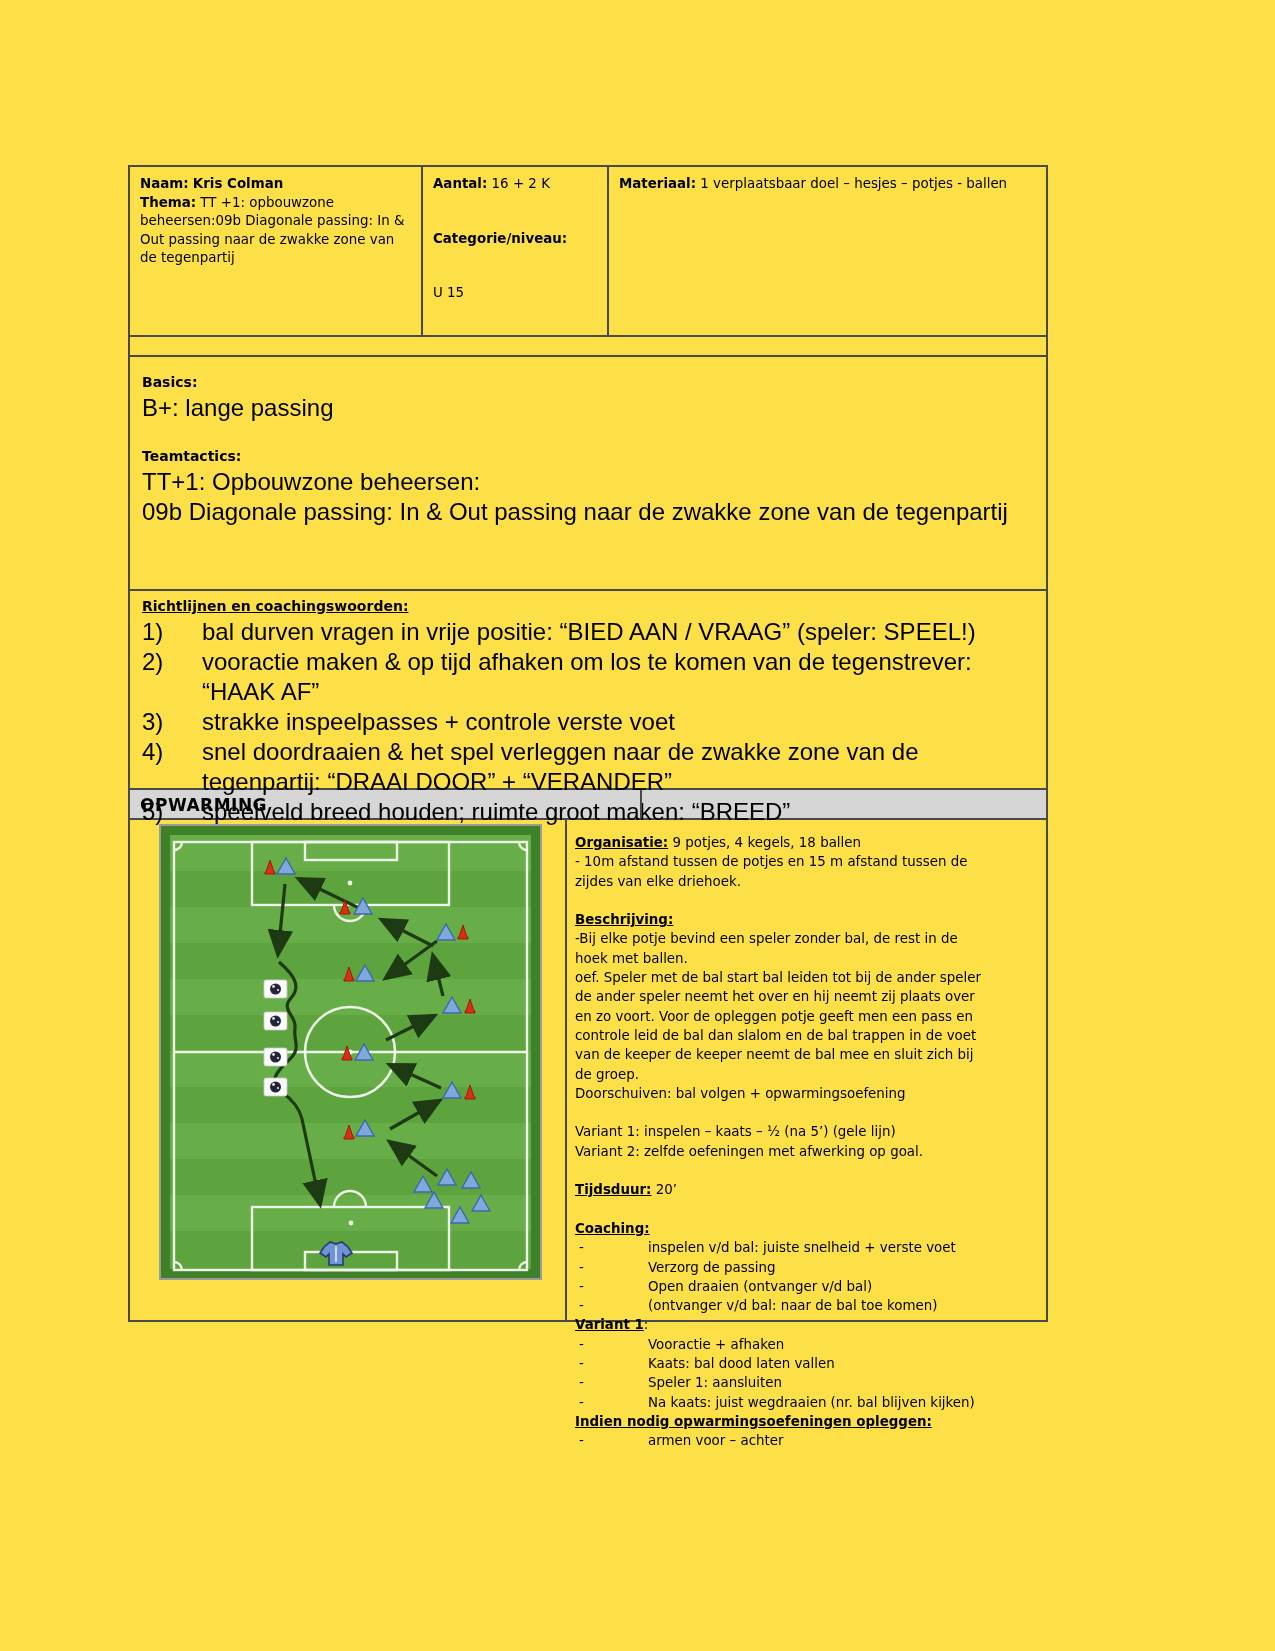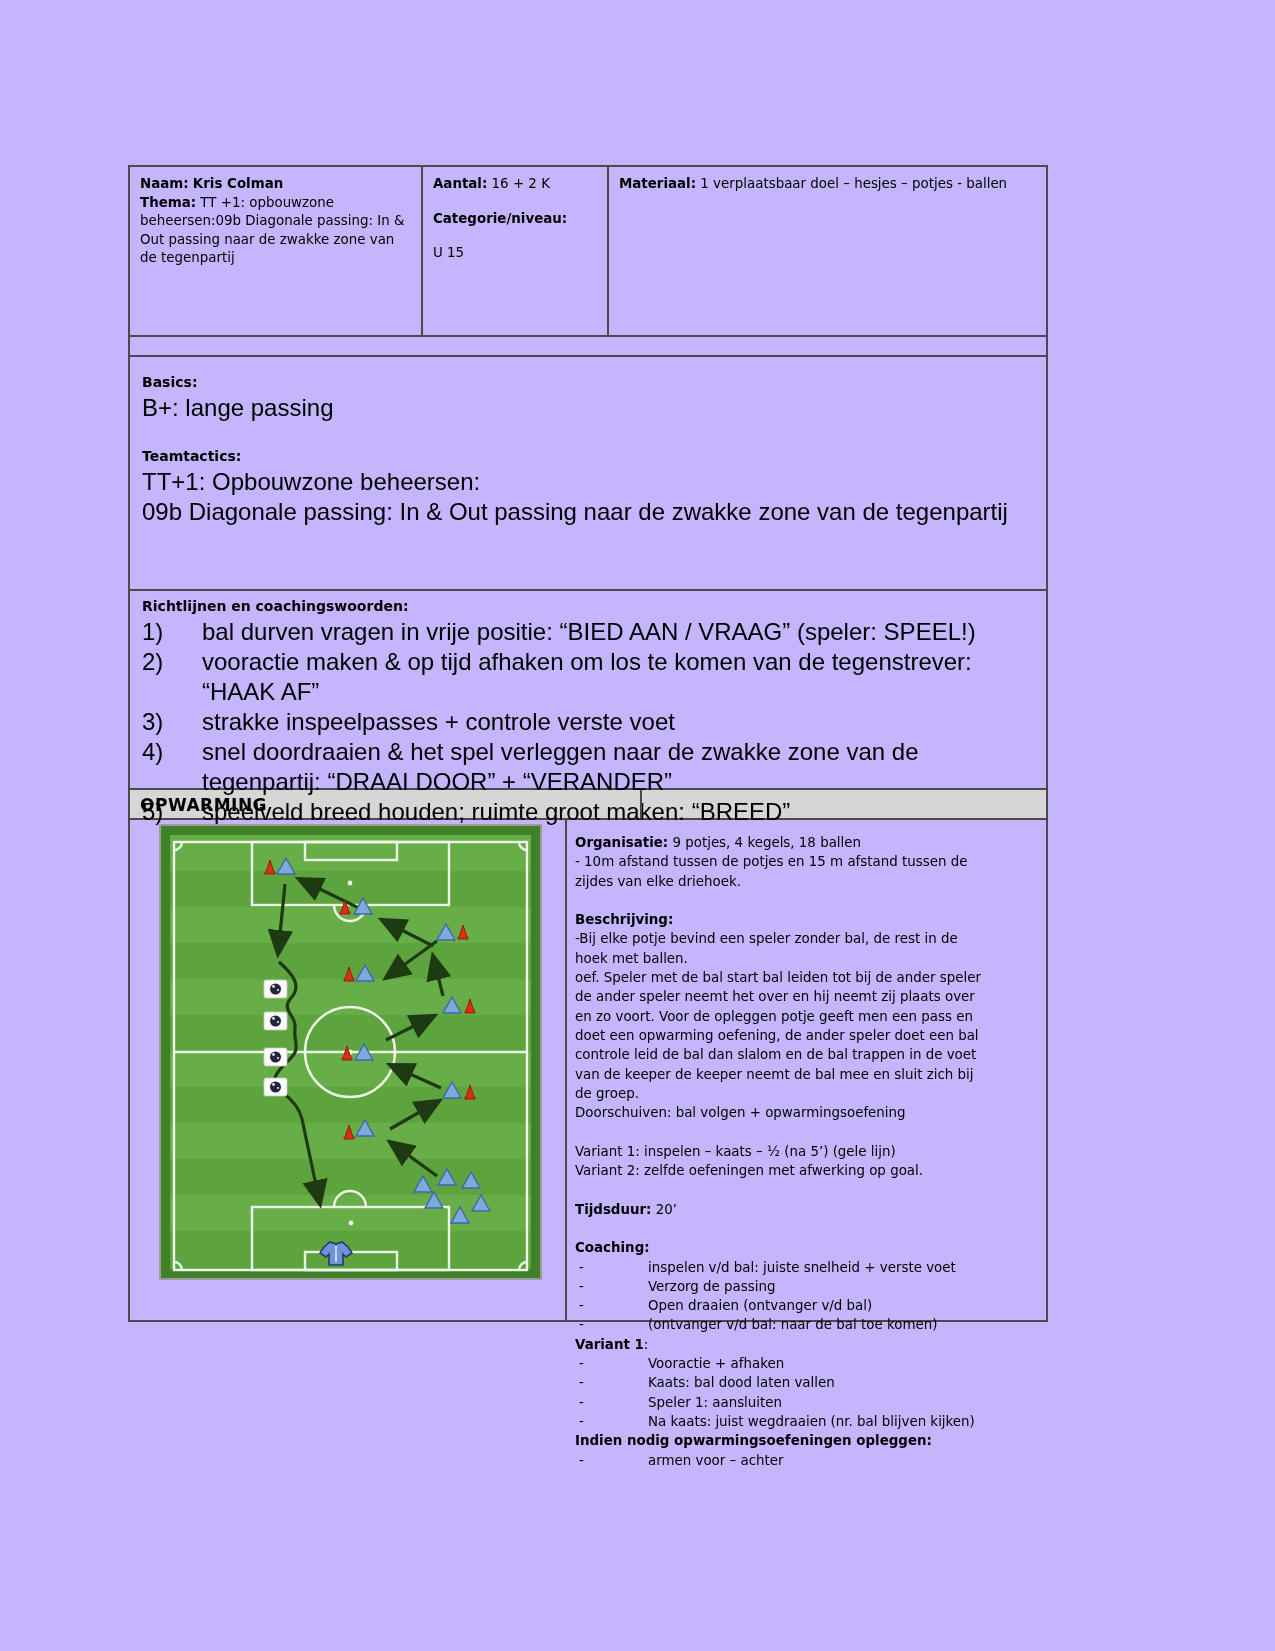--- a/index.html
+++ b/index.html
@@ -14,62 +14,62 @@
     --cone-red:#d92f12;
     --cone-red-dark:#9c1d08;
     --arrow-dark:#1e3a12;
     --keeper-blue:#6f94d6;
     --keeper-blue-dark:#26386e;
     --ball-dark:#23233a;
     --ball-box-bg:#fbfbfb;
   }
   *{box-sizing:border-box;margin:0;padding:0}
   body{background:#ffffff;font-family:"DejaVu Sans","Liberation Sans",sans-serif;color:#000}
-  .page{position:relative;width:1275px;height:1651px;background:#c4b5fd;overflow:hidden}
+  .page{position:relative;width:1275px;height:1651px;background:#fde047;overflow:hidden}
   .sheet{position:absolute;left:128px;top:165px;width:920px;border:2px solid var(--table-border)}
   .row{display:flex;border-bottom:2px solid var(--table-border)}
   .row:last-child{border-bottom:none}
   .cell{padding:8px 10px}
   
   .hdr{height:170px}
   .hdr .c1{width:293px;border-right:2px solid var(--table-border)}
   .hdr .c2{width:186px;border-right:2px solid var(--table-border)}
   .hdr .c3{flex:1}
   .hdr,.rc,.opw-title{font-size:13.4px;line-height:18.6px}
   strong{font-weight:bold}
   .thin{height:20px}
   
   .basics{display:block;height:234px;padding:14px 12px 0 12px}
   .sans-label{font-size:14px;font-weight:bold;line-height:22px}
   .serif{font-family:Liberation Sans, sans-serif;font-size:24px;line-height:30px}
   .gap22{height:22px}
   
   .richt{display:block;height:199px;padding:4px 8px 0 0}
-  .u{}
+  .u{text-decoration:underline}
   .richt .sans-label{padding-left:12px}
   .num-row{display:flex}
   .num-row .num{margin-left:12px;width:60px;flex:0 0 60px}
   .num-row .txt{flex:1;max-width:840px}
   
   .opw{height:30px;background:var(--section-header-bg)}
   .opw .c1{width:512px;border-right:2px solid var(--table-border);padding:3px 10px}
   .opw .c2{flex:1}
   .opw-title{font-size:17px;font-weight:bold;letter-spacing:.5px;line-height:24px}
   
   .content{height:500px}
   .content .c1{width:437px;border-right:2px solid var(--table-border);position:relative;padding:0}
   .content .c2{flex:1;padding:13px 6px 0 8px}
   .field-wrap{position:absolute;left:29px;top:4px;width:383px;height:456px;border:2px solid #9a9a9a;background:var(--pitch-edge)}
   .rc{font-size:13.4px;line-height:19.3px}
   .rc .line{min-height:19.3px}
   .sp{height:19.3px}
   .b-row{display:flex;min-height:19.3px}
   .b-row .bu{margin-left:4px;width:69px;flex:0 0 69px}
   .b-row .bt{flex:1}
-  .m36{margin-top:16px}
+  .m36{margin-top:36px}
   
   .grass-stripe{fill:var(--pitch-stripe)}
   .grass-base{fill:var(--pitch-green)}
   .wline{stroke:var(--pitch-line);stroke-width:2.4;fill:none}
   .wdot{fill:var(--pitch-line)}
   .t-player{fill:var(--player-blue);stroke:var(--player-blue-dark);stroke-width:1.4}
   .cone{fill:var(--cone-red);stroke:var(--cone-red-dark);stroke-width:1}
   .arrow{stroke:var(--arrow-dark);stroke-width:3.2;fill:none}
   .ahp{fill:var(--arrow-dark)}
   .ballbox{fill:var(--ball-box-bg);stroke:#c9c9c9;stroke-width:.8}
@@ -260,21 +260,20 @@
         <div class="line"><strong class="u">Organisatie:</strong> <span>9 potjes, 4 kegels, 18 ballen</span></div>
         <div class="line">- 10m afstand tussen de potjes en 15 m afstand tussen de</div>
         <div class="line">zijdes van elke driehoek.</div>
         <div class="sp"></div>
         <div class="line"><strong class="u">Beschrijving:</strong></div>
         <div class="line">-Bij elke potje bevind een speler zonder bal, de rest in de</div>
         <div class="line">hoek met ballen.</div>
         <div class="line">oef. Speler met de bal start bal leiden tot bij de ander speler</div>
         <div class="line">de ander speler neemt het over en hij neemt zij plaats over</div>
         <div class="line">en zo voort. Voor de opleggen potje geeft men een pass en</div>
-        <div class="line">doet een opwarming oefening, de ander speler doet een bal</div>
         <div class="line">controle leid de bal dan slalom en de bal trappen in de voet</div>
         <div class="line">van de keeper de keeper neemt de bal mee en sluit zich bij</div>
         <div class="line">de groep.</div>
         <div class="line">Doorschuiven: bal volgen + opwarmingsoefening</div>
         <div class="sp"></div>
         <div class="line">Variant 1: inspelen – kaats – ½ (na 5’) (gele lijn)</div>
         <div class="line">Variant 2: zelfde oefeningen met afwerking op goal.</div>
         <div class="sp"></div>
         <div class="line"><strong class="u">Tijdsduur:</strong> <span>20’</span></div>
         <div class="sp"></div>

